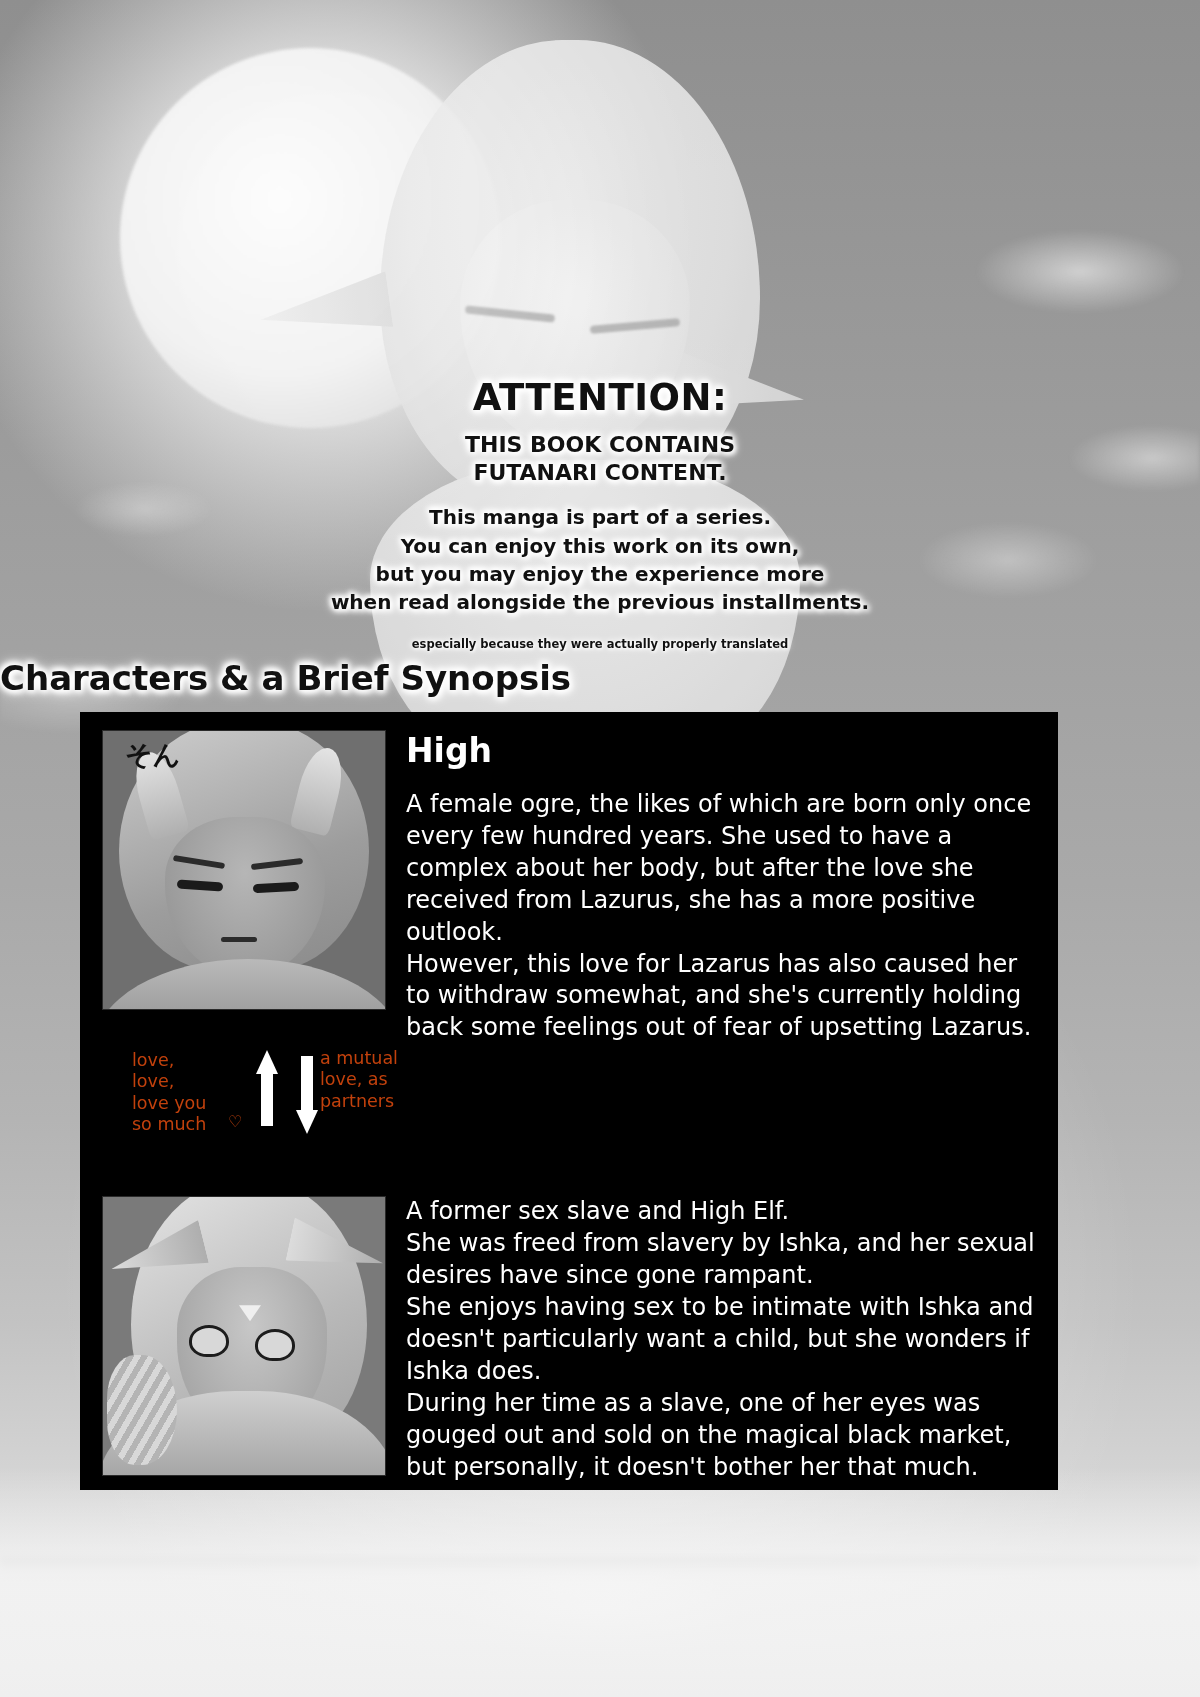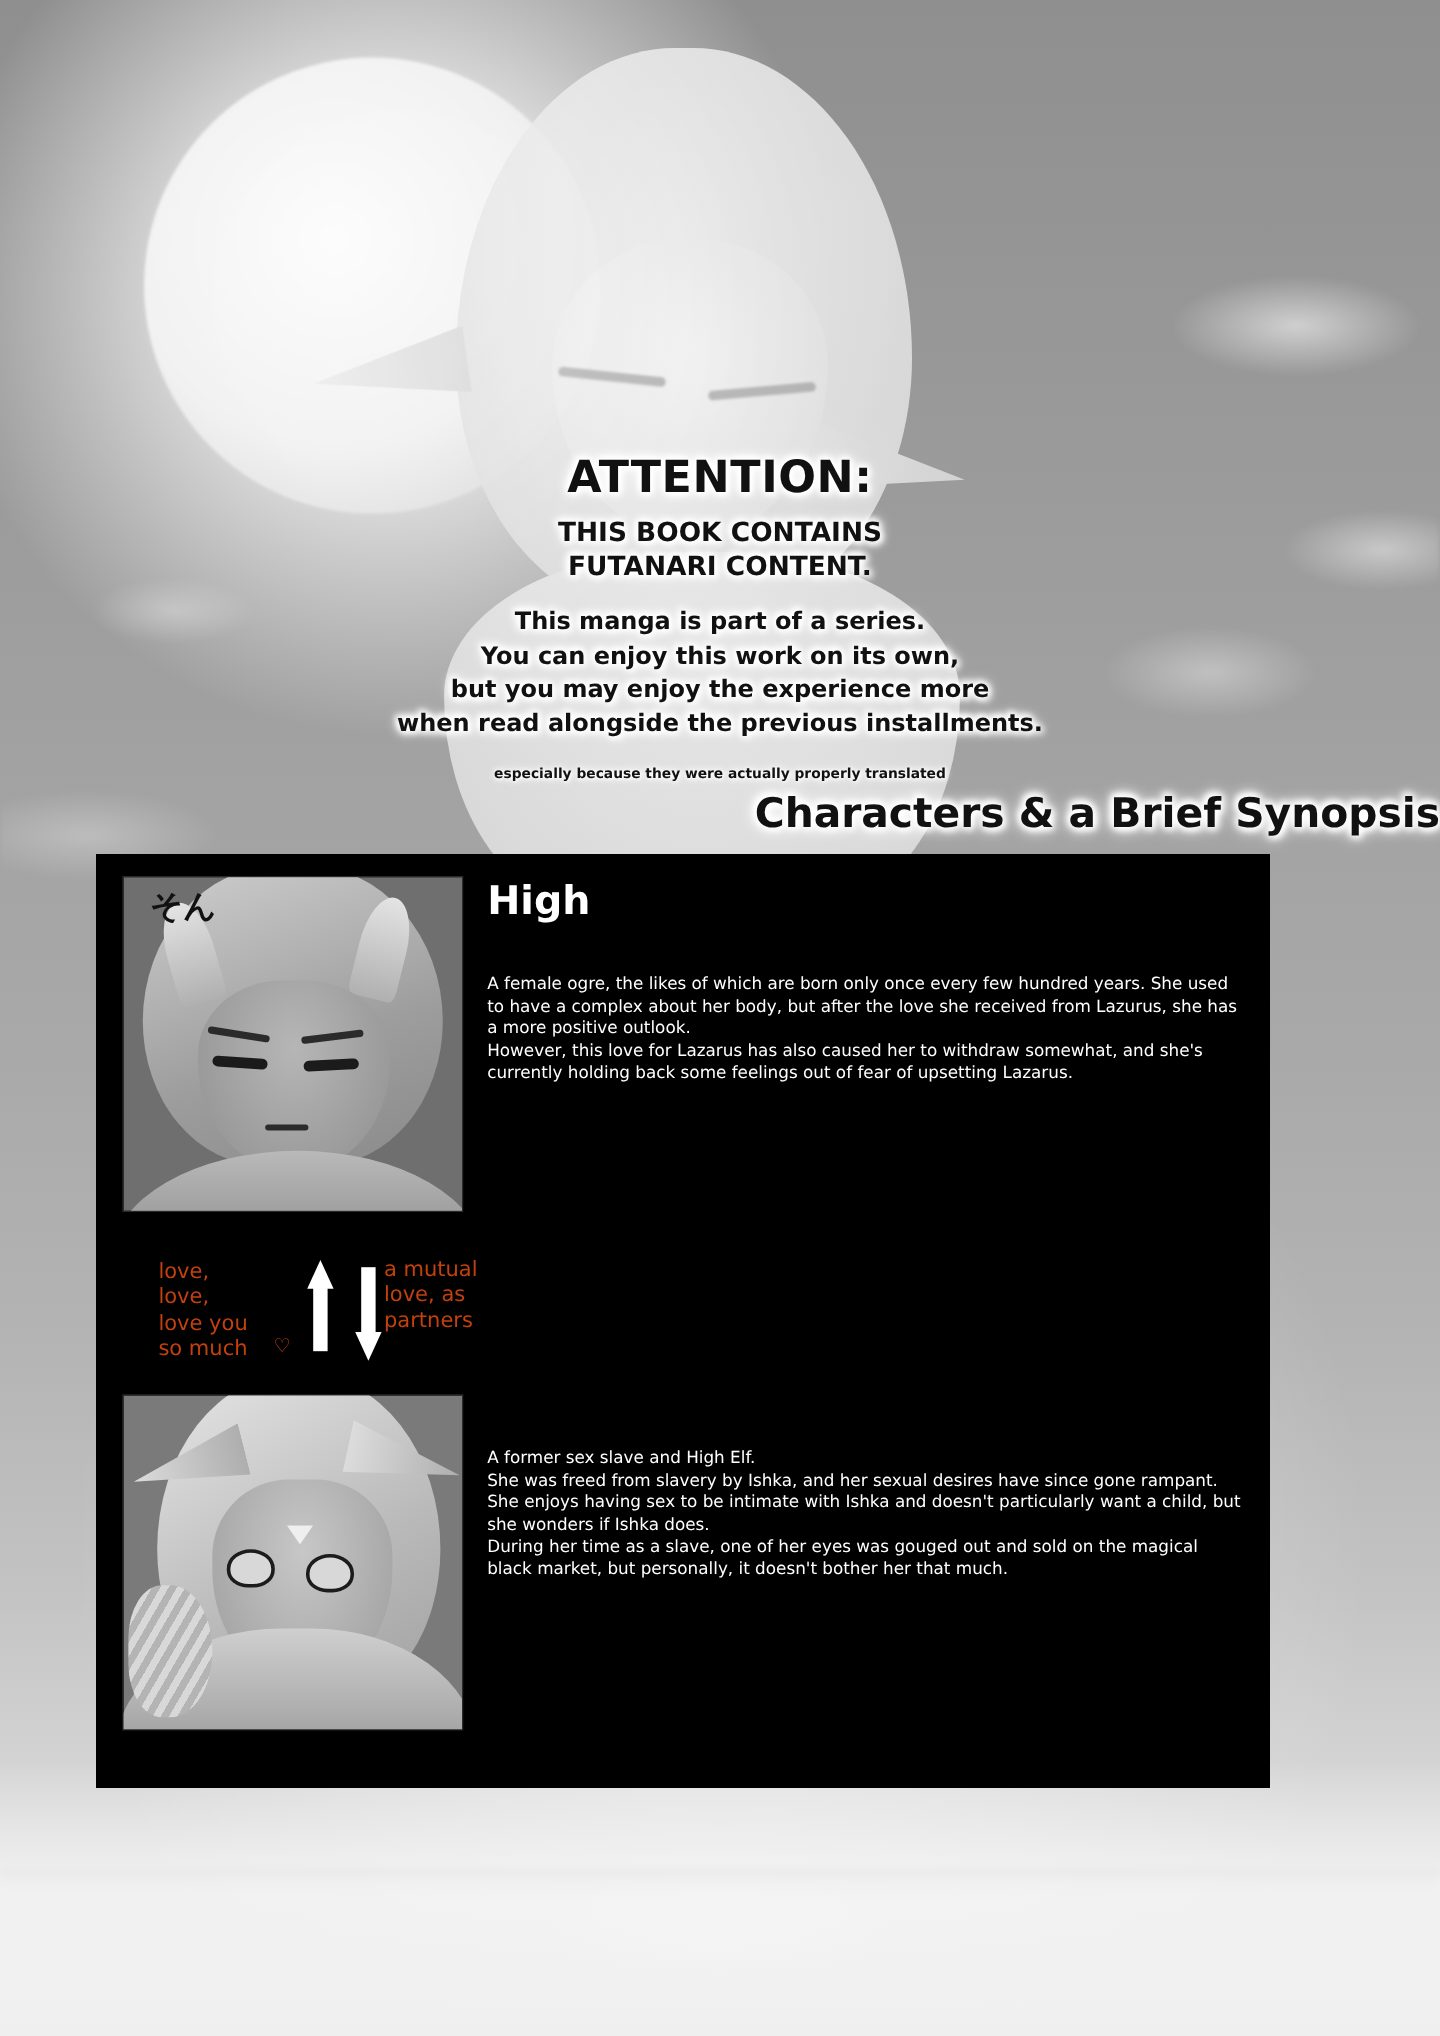--- a/index.html
+++ b/index.html
@@ -157,21 +157,21 @@
   .attention .fineprint {
     margin-top: 20px;
     font-size: 11.5px;
     font-weight: bold;
     text-shadow: 0 0 5px #fff, 0 0 8px #fff, 1px 1px 3px #fff;
   }
   .section-heading {
     position: absolute;
     left: 0; right: 0;
     top: 658px;
-    text-align: right;
+    text-align: left;
     font-size: 34px;
     font-weight: bold;
     color: #111;
     text-shadow:
       0 0 7px #fff, 0 0 7px #fff, 0 0 12px #fff, 0 0 16px #fff,
       2px 2px 6px #fff, -2px -2px 6px #fff;
   }
 
   
   .panel {
@@ -200,24 +200,23 @@
     flex: none;
   }
   .char-text { flex: 1 1 auto; }
   .char-name {
     font-size: 33px;
     font-weight: bold;
     line-height: 1;
     margin: 4px 0 22px 0;
   }
   .char-desc {
-    font-size: 14px;
+    font-size: 24px;
     line-height: 1.33;
     white-space: pre-line;
-    margin-top: 44px;
   }
 
   
   .ishka-art { position: absolute; inset: 0; background: #6f6f6f; padding-left: 32px; }
   .ishka-art .hair {
     position: absolute; left: 16px; top: -10px; width: 250px; height: 250px;
     background: linear-gradient(160deg, #cfcfcf, #9d9d9d 60%, #8a8a8a);
     border-radius: 46% 46% 40% 40% / 52% 52% 48% 48%;
   }
   .ishka-art .horn {

